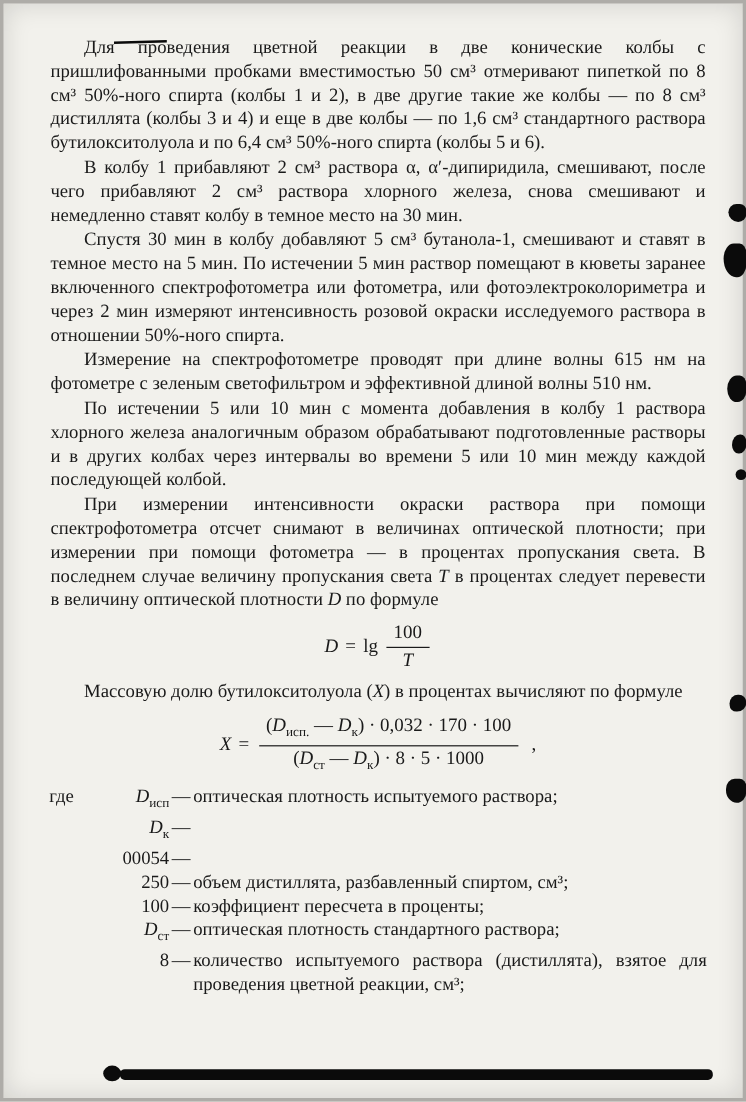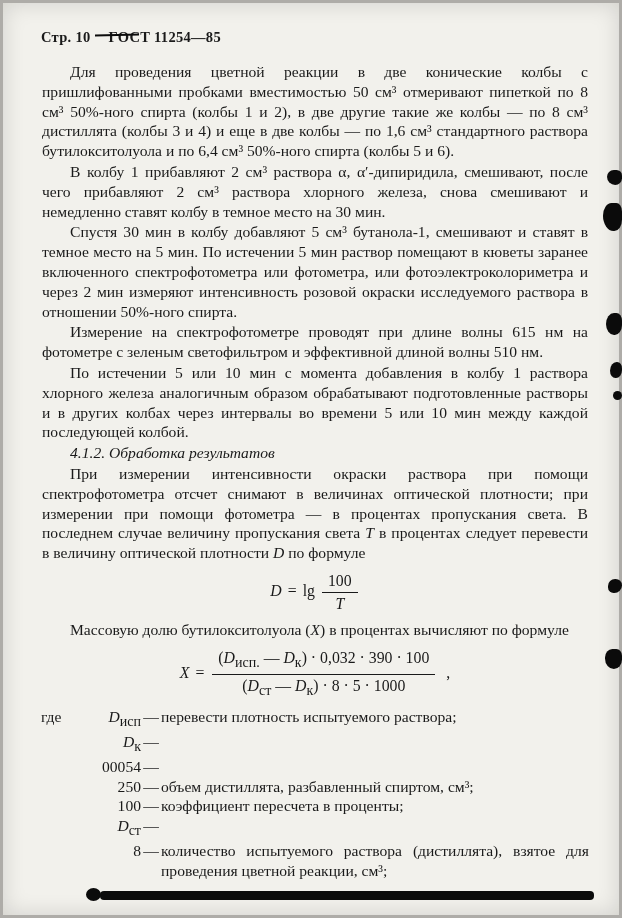--- a/index.html
+++ b/index.html
@@ -44,73 +44,69 @@
   .formula .op { margin-right: 5px; font-family: Liberation Serif, serif; }
   .frac {
     display: inline-flex;
     flex-direction: column;
     vertical-align: middle;
     margin: 0 2px;
     line-height: 18px;
   }
   .frac .fnum { border-bottom: 1.4px solid #1a1a1a; padding: 0 6px 2px; }
   .frac .fden { padding-top: 2px; }
-  sub { font-size: 14px; text-align: center; }
+  sub { font-size: 11px; text-align: center; }
   .tail { margin-left: 9px; }
   .def-list { margin-top: 3px; }
   .def-row { display: grid; grid-template-columns: 30px 70px 20px 1fr; }
   .def-term { text-align: right; white-space: nowrap; }
   .def-dash { text-align: center; }
   .def-desc { text-align: justify; }
   .artifact { position: absolute; background: #0b0b0b; z-index: 6; }
 </style>
 </head>
 <body>
 
 <div class="page">
 
-  <div class="doc-header">
-    <span class="pg">Стр. 10</span><span>ГОСТ 11254—85</span>
-  </div>
 
   <div class="content">
 
     <p class="para">Для проведения цветной реакции в две конические колбы с пришлифованными пробками вместимостью 50 см³ отмеривают пипеткой по 8 см³ 50%-ного спирта (колбы 1 и 2), в две другие такие же колбы — по 8 см³ дистиллята (колбы 3 и 4) и еще в две колбы — по 1,6 см³ стандартного раствора бутилокситолуола и по 6,4 см³ 50%-ного спирта (колбы 5 и 6).</p>
     <p class="para">В колбу 1 прибавляют 2 см³ раствора α, α′-дипиридила, смешивают, после чего прибавляют 2 см³ раствора хлорного железа, снова смешивают и немедленно ставят колбу в темное место на 30 мин.</p>
     <p class="para">Спустя 30 мин в колбу добавляют 5 см³ бутанола-1, смешивают и ставят в темное место на 5 мин. По истечении 5 мин раствор помещают в кюветы заранее включенного спектрофотометра или фотометра, или фотоэлектроколориметра и через 2 мин измеряют интенсивность розовой окраски исследуемого раствора в отношении 50%-ного спирта.</p>
     <p class="para">Измерение на спектрофотометре проводят при длине волны 615 нм на фотометре с зеленым светофильтром и эффективной длиной волны 510 нм.</p>
     <p class="para">По истечении 5 или 10 мин с момента добавления в колбу 1 раствора хлорного железа аналогичным образом обрабатывают подготовленные растворы и в других колбах через интервалы во времени 5 или 10 мин между каждой последующей колбой.</p>
 
-    <p class="para italic-heading">4.1.2. Обработка результатов</p>
 
     <p class="para"><span>При измерении интенсивности окраски раствора при помощи спектрофотометра отсчет снимают в величинах оптической плотности; при измерении при помощи фотометра — в процентах пропускания света. В последнем случае величину пропускания света </span><i>Т</i><span> в процентах следует перевести в величину оптической плотности </span><i>D</i><span> по формуле</span></p>
 
     <div class="formula">
       <i>D</i><span class="eq">=</span><span class="op">lg</span><span class="frac">
           <span class="fnum">100</span>
           <span class="fden"><i>Т</i></span>
         </span>
     </div>
 
     <p class="para"><span>Массовую долю бутилокситолуола (</span><i>Х</i><span>) в процентах вычисляют по формуле</span></p>
 
     <div class="formula">
       <i>X</i><span class="eq">=</span><span class="frac">
-          <span class="fnum"><span>(</span><i>D</i><sub>исп.</sub><span> — </span><i>D</i><sub>к</sub><span>) · 0,032 · 390 · 100</span></span>
+          <span class="fnum"><span>(</span><i>D</i><sub>исп.</sub><span> — </span><i>D</i><sub>к</sub><span>) · 0,032 · 170 · 100</span></span>
           <span class="fden"><span>(</span><i>D</i><sub>ст</sub><span> — </span><i>D</i><sub>к</sub><span>) · 8 · 5 · 1000</span></span>
         </span><span class="tail">,</span>
     </div>
 
     <div class="def-list">
 
       <div class="def-row">
         <span class="def-pre">где</span>
         <span class="def-term"><i>D</i><sub>исп</sub></span>
         <span class="def-dash">—</span>
-        <span class="def-desc">перевести плотность испытуемого раствора;</span>
+        <span class="def-desc">оптическая плотность испытуемого раствора;</span>
       </div>
 
       <div class="def-row">
         <span class="def-pre"></span>
         <span class="def-term"><i>D</i><sub>к</sub></span>
         <span class="def-dash">—</span>
       </div>
 
       <div class="def-row">
         <span class="def-pre"></span>
@@ -129,20 +125,21 @@
         <span class="def-pre"></span>
         <span class="def-term">100</span>
         <span class="def-dash">—</span>
         <span class="def-desc">коэффициент пересчета в проценты;</span>
       </div>
 
       <div class="def-row">
         <span class="def-pre"></span>
         <span class="def-term"><i>D</i><sub>ст</sub></span>
         <span class="def-dash">—</span>
+        <span class="def-desc">оптическая плотность стандартного раствора;</span>
       </div>
 
       <div class="def-row">
         <span class="def-pre"></span>
         <span class="def-term">8</span>
         <span class="def-dash">—</span>
         <span class="def-desc">количество испытуемого раствора (дистиллята), взятое для проведения цветной реакции, см³;</span>
       </div>
 
     </div>

